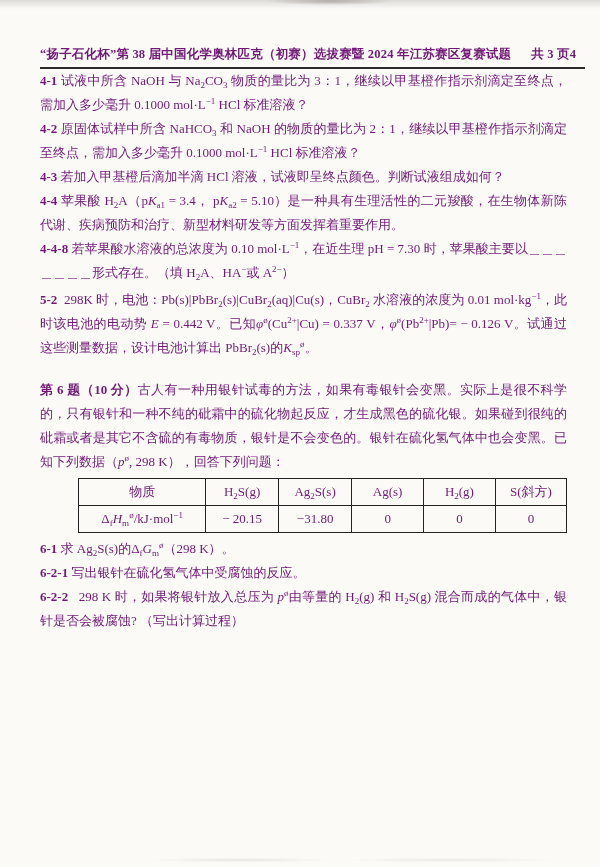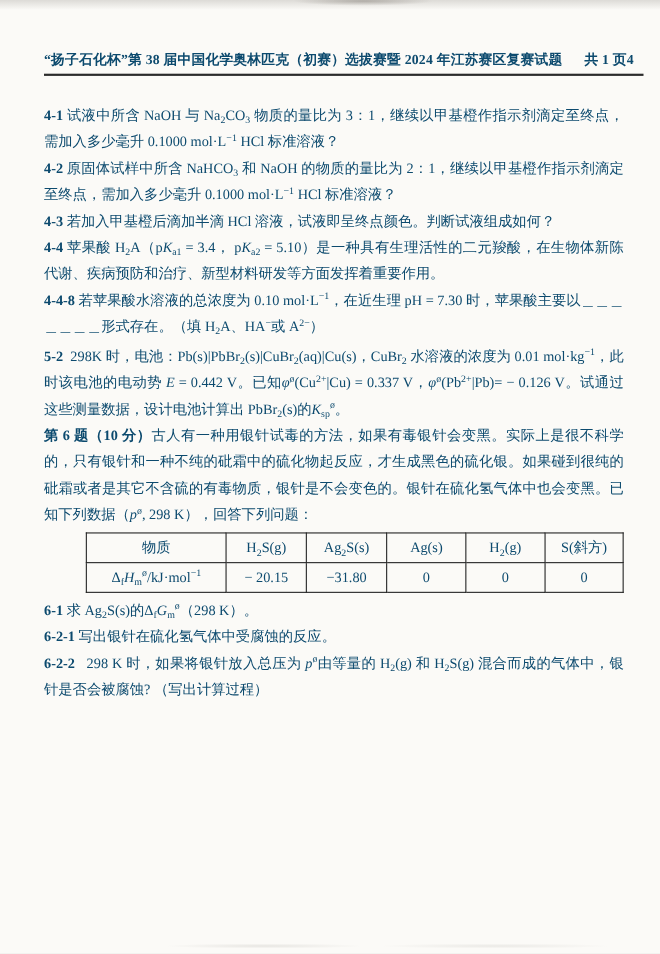--- a/index.html
+++ b/index.html
@@ -3,21 +3,21 @@
 <meta charset="utf-8">
 <style>
   html,body{margin:0;padding:0;background:#e9e7e3;}
   .page{
     position:relative;
     width:600px;height:867px;
     margin:0 auto;
     background:#fbfaf7;
     overflow:hidden;
     font-family:"Liberation Serif","DejaVu Serif",serif;
-    color:#0c4a6e;
+    color:#701a75;
   }
   .scan-top{
     position:absolute;top:0;left:0;right:0;height:9px;
     background:
       radial-gradient(90px 6px at 330px 1px, rgba(120,114,106,.45), rgba(120,114,106,0) 70%),
       linear-gradient(180deg, rgba(150,146,139,.30), rgba(251,250,247,0));
     pointer-events:none;
   }
   .scan-bottom{
     position:absolute;left:0;right:0;bottom:4px;height:6px;
@@ -39,24 +39,24 @@
   }
   .hdr .pages{margin-left:20px;}
   .hdr .pageno{margin-left:auto;margin-right:18px;}
   .para{
     font-size:13px;line-height:24px;
     text-align:justify;
   }
   .para b{font-weight:bold;}
   sub{font-size:9px;vertical-align:-3px;line-height:0;}
   sup{font-size:9px;vertical-align:5px;line-height:0;}
-  .mt-first{margin-top:24px;}
+  .mt-first{}
   .mt-sec5{margin-top:20px;}
   .mt-52{margin-top:3px;}
-  .mt-sec6{}
+  .mt-sec6{margin-top:18px;}
   table.data{
     border-collapse:collapse;
     margin:4px 0 4px 38px;
     table-layout:fixed;
   }
   table.data td{
     border:1.4px solid #242424;
     font-size:13px;
     text-align:center;
     padding:1px 3px;
@@ -70,21 +70,21 @@
 </head>
 <body>
 
 <div class="page">
   <div class="scan-top"></div>
 
   <div class="content">
 
     <div class="hdr">
       <span>“扬子石化杯”第 38 届中国化学奥林匹克（初赛）选拔赛暨 2024 年江苏赛区复赛试题</span>
-      <span class="pages">共 1 页</span>
+      <span class="pages">共 3 页</span>
       <span class="pageno">4</span>
     </div>
 
     <div class="para mt-first"><b>4-1</b> 试液中所含 NaOH 与 Na<sub>2</sub>CO<sub>3</sub> 物质的量比为 3：1，继续以甲基橙作指示剂滴定至终点，需加入多少毫升 0.1000 mol·L<sup>−1</sup> HCl 标准溶液？</div>
     <div class="para"><b>4-2</b> 原固体试样中所含 NaHCO<sub>3</sub> 和 NaOH 的物质的量比为 2：1，继续以甲基橙作指示剂滴定至终点，需加入多少毫升 0.1000 mol·L<sup>−1</sup> HCl 标准溶液？</div>
     <div class="para"><b>4-3</b> 若加入甲基橙后滴加半滴 HCl 溶液，试液即呈终点颜色。判断试液组成如何？</div>
     <div class="para"><b>4-4</b> 苹果酸 H<sub>2</sub>A（p<i>K</i><sub>a1</sub> = 3.4，&nbsp;p<i>K</i><sub>a2</sub> = 5.10）是一种具有生理活性的二元羧酸，在生物体新陈代谢、疾病预防和治疗、新型材料研发等方面发挥着重要作用。</div>
     <div class="para"><b>4-4-8</b> 若苹果酸水溶液的总浓度为 0.10 mol·L<sup>−1</sup>，在近生理 pH = 7.30 时，苹果酸主要以＿＿＿＿＿＿＿形式存在。（填 H<sub>2</sub>A、HA<sup>−</sup>或 A<sup>2−</sup>）</div>
 
     <div class="para mt-52"><b>5-2</b>&nbsp;&nbsp;298K 时，电池：Pb(s)|PbBr<sub>2</sub>(s)|CuBr<sub>2</sub>(aq)|Cu(s)，CuBr<sub>2</sub> 水溶液的浓度为 0.01 mol·kg<sup>−1</sup>，此时该电池的电动势 <i>E</i> = 0.442 V。已知<i>φ</i><sup>ø</sup>(Cu<sup>2+</sup>|Cu) = 0.337 V，<i>φ</i><sup>ø</sup>(Pb<sup>2+</sup>|Pb)= − 0.126 V。试通过这些测量数据，设计电池计算出 PbBr<sub>2</sub>(s)的<i>K</i><sub>sp</sub><sup>ø</sup>。</div>

